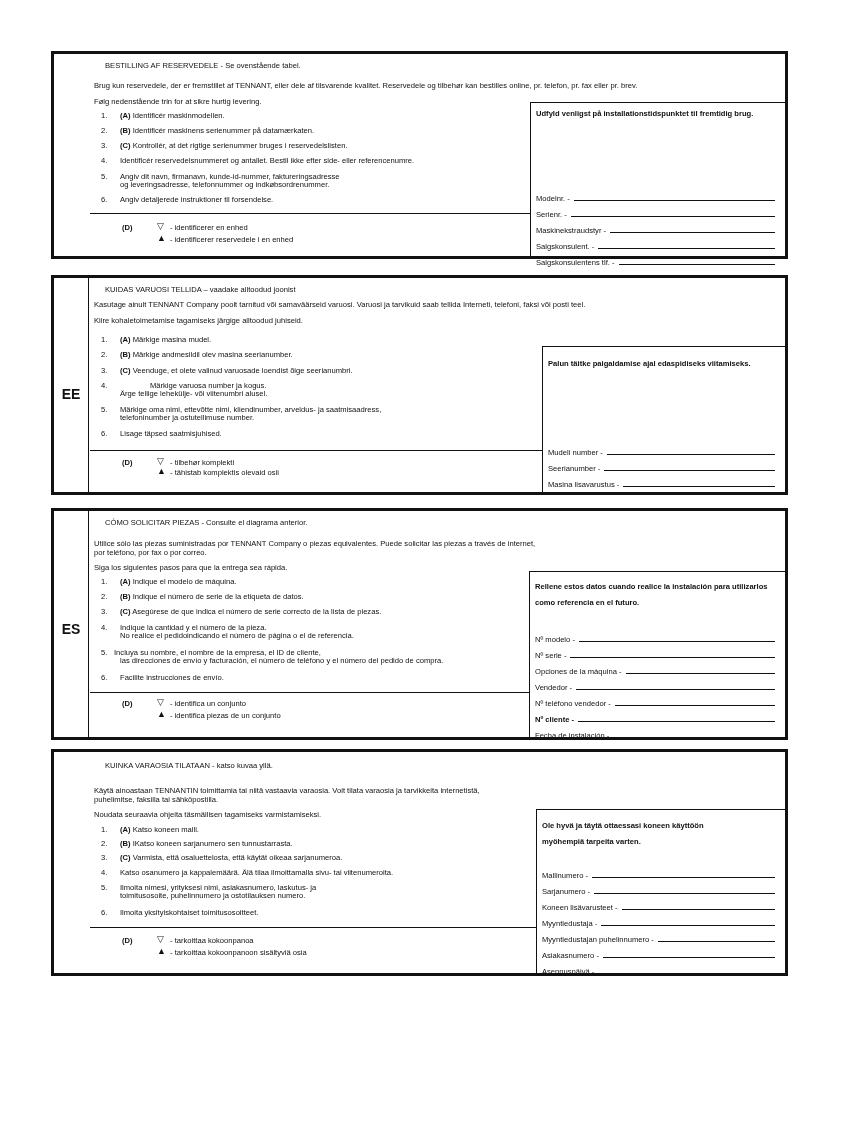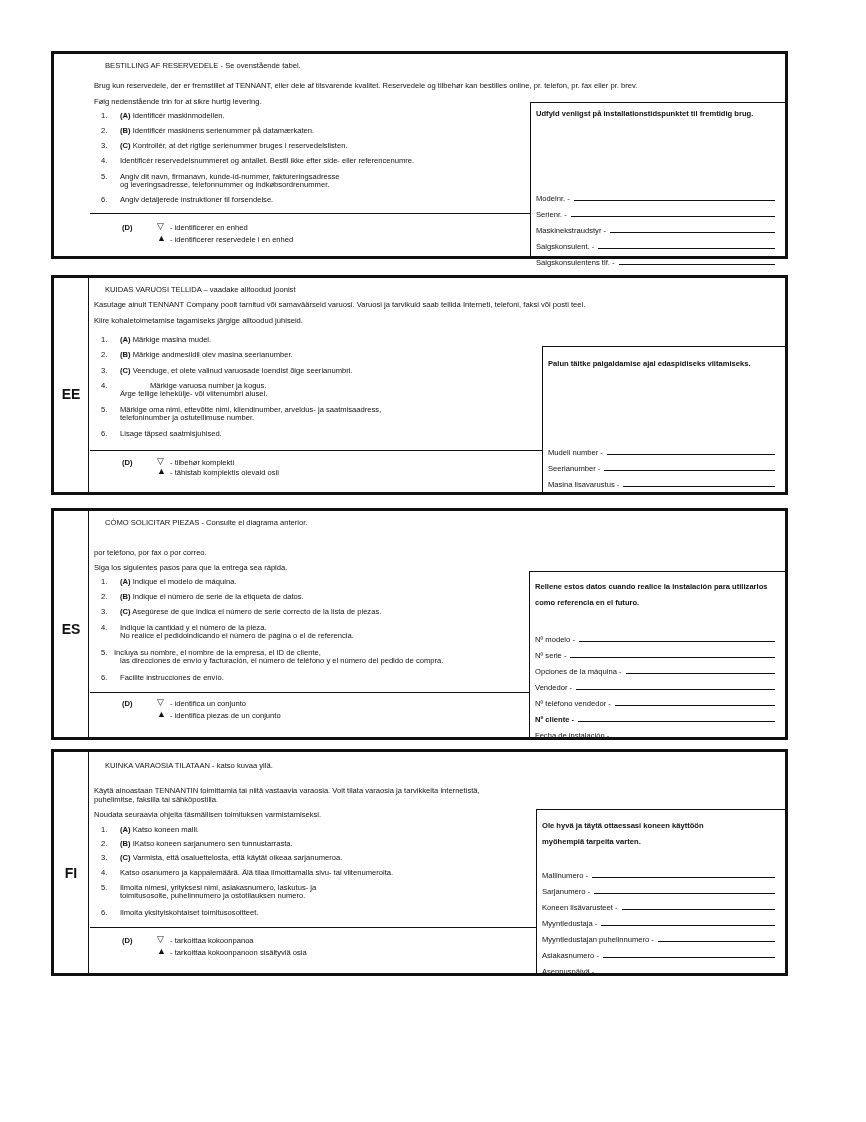--- a/index.html
+++ b/index.html
@@ -141,20 +141,21 @@
           </div>
         </div>
       </div>
     </div>
     <div class="section" style="top: 508px; height: 232px;">
       <div class="lang">
         <div class="lang-code" style="top: 110px;">ES</div>
       </div>
       <div class="content">
         <div class="t title" style="left: 0px; top: 7px;">CÓMO SOLICITAR PIEZAS - Consulte el diagrama anterior.</div>
+        <div class="t" style="left: 0px; top: 28px;">Utilice sólo las piezas suministradas por TENNANT Company o piezas equivalentes. Puede solicitar las piezas a través de internet,</div>
         <div class="t" style="left: 0px; top: 37px;">por teléfono, por fax o por correo.</div>
         <div class="t" style="left: 0px; top: 52px;">Siga los siguientes pasos para que la entrega sea rápida.</div>
         <div class="num" style="left: 7px; top: 66px;">1.</div>
         <div class="t" style="left: 26px; top: 66px;"><span class="bold">(A)</span> <span>Indique el modelo de máquina.</span></div>
         <div class="num" style="left: 7px; top: 81px;">2.</div>
         <div class="t" style="left: 26px; top: 81px;"><span class="bold">(B)</span> <span>Indique el número de serie de la etiqueta de datos.</span></div>
         <div class="num" style="left: 7px; top: 96px;">3.</div>
         <div class="t" style="left: 26px; top: 96px;"><span class="bold">(C)</span> <span>Asegúrese de que indica el número de serie correcto de la lista de piezas.</span></div>
         <div class="num" style="left: 7px; top: 112px;">4.</div>
         <div class="t" style="left: 26px; top: 112px;"><span>Indique la cantidad y el número de la pieza.</span></div>
@@ -198,28 +199,25 @@
             <span class="field-line"></span>
           </div>
           <div class="field" style="top: 156px;">
             <span class="field-label">Fecha de instalación -</span>
             <span class="field-line"></span>
           </div>
         </div>
       </div>
     </div>
     <div class="section" style="top: 749px; height: 227px;">
-      <div class="lang">
-        <div class="lang-code" style="top: 113px;">FI</div>
-      </div>
       <div class="content">
         <div class="t title" style="left: 0px; top: 9px;">KUINKA VARAOSIA TILATAAN - katso kuvaa yllä.</div>
         <div class="t" style="left: 0px; top: 34px;">Käytä ainoastaan TENNANTIN toimittamia tai niitä vastaavia varaosia. Voit tilata varaosia ja tarvikkeita internetistä,</div>
         <div class="t" style="left: 0px; top: 43px;">puhelimitse, faksilla tai sähköpostilla.</div>
-        <div class="t" style="left: 0px; top: 58px;">Noudata seuraavia ohjeita täsmällisen toimituksen varmistamiseksi.</div>
+        <div class="t" style="left: 0px; top: 58px;">Noudata seuraavia ohjeita täsmällisen tagamiseks varmistamiseksi.</div>
         <div class="num" style="left: 7px; top: 73px;">1.</div>
         <div class="t" style="left: 26px; top: 73px;"><span class="bold">(A)</span> <span>Katso koneen malli.</span></div>
         <div class="num" style="left: 7px; top: 87px;">2.</div>
         <div class="t" style="left: 26px; top: 87px;"><span class="bold">(B)</span> <span>IKatso koneen sarjanumero sen tunnustarrasta.</span></div>
         <div class="num" style="left: 7px; top: 101px;">3.</div>
         <div class="t" style="left: 26px; top: 101px;"><span class="bold">(C)</span> <span>Varmista, että osaluettelosta, että käytät oikeaa sarjanumeroa.</span></div>
         <div class="num" style="left: 7px; top: 116px;">4.</div>
         <div class="t" style="left: 26px; top: 116px;"><span>Katso osanumero ja kappalemäärä. Älä tilaa ilmoittamalla sivu-  tai viitenumeroita.</span></div>
         <div class="num" style="left: 7px; top: 131px;">5.</div>
         <div class="t" style="left: 26px; top: 131px;"><span>Ilmoita nimesi, yrityksesi nimi, asiakasnumero, laskutus-  ja</span></div>

